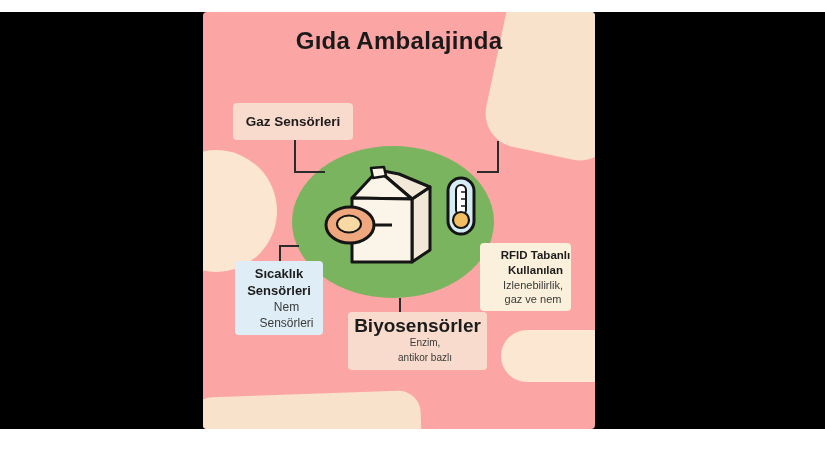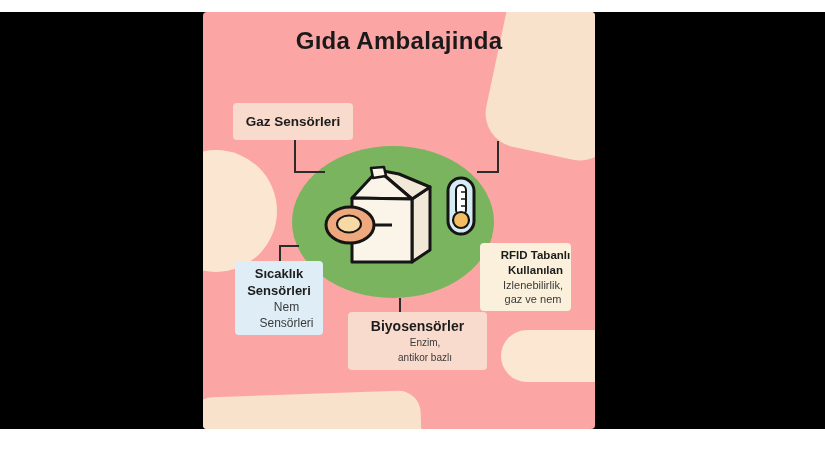--- a/index.html
+++ b/index.html
@@ -52,21 +52,21 @@
 
   .sicaklik-box{left:32px;top:249px;width:88px;height:74px;background:#dfeef6;}
   .sicaklik-box .bold-line{font-size:13px;line-height:17px;}
   .sicaklik-box .sub-line{font-size:12px;line-height:16px;}
 
   .rfid-box{left:277px;top:231px;width:91px;height:68px;background:#faf0db;}
   .rfid-box .bold-line{font-size:11.5px;line-height:15px;margin-left:20px;}
   .rfid-box .sub-line{font-size:11px;line-height:14.5px;}
 
   .biyo-box{left:145px;top:300px;width:139px;height:58px;background:#f8dbcc;}
-  .biyo-box .bold-line{font-size:14px;line-height:18px;}
+  .biyo-box .bold-line{font-size:19px;line-height:18px;}
   .biyo-box .sub-line{font-size:10px;line-height:15.5px;}
 </style>
 </head>
 <body>
 
 <div class="band band-top"></div>
 <div class="band band-bottom"></div>
 
 <div class="card">
 

